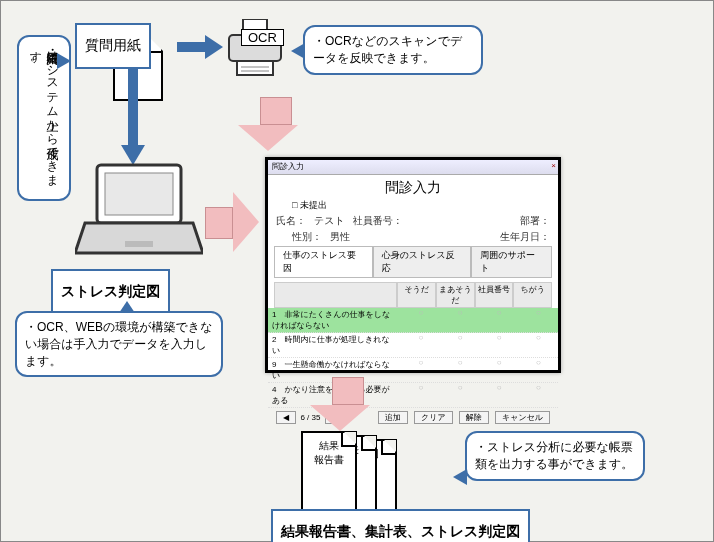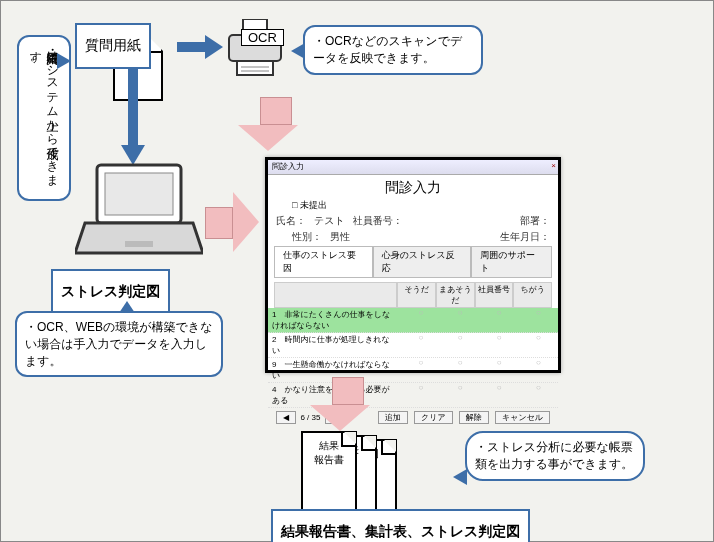--- a/index.html
+++ b/index.html
@@ -200,21 +200,21 @@
       <div class="head"></div>
   </div>
 
   <div class="docstack" style="left:296px;top:430px;width:110px;height:82px;">
     <div class="doc" style="left:44px;top:8px;"><span>定図</span></div>
     <div class="doc" style="left:24px;top:4px;"><span>計表</span></div>
     <div class="doc" style="left:4px;top:0;white-space:pre-line;"><span>結果
 報告書</span></div>
   </div>
 
-  <div class="callout" style="left:464px;top:430px;width:160px;border-radius:18px;">
+  <div class="callout" style="left:464px;top:430px;width:160px;">
     <span>・ストレス分析に必要な帳票類を出力する事ができます。</span>
   </div>
   <div class="tail" style="left:452px;top:468px;border-top:8px solid transparent;border-bottom:8px solid transparent;border-right:14px solid #3d6ea8;"></div>
 
   <div class="box-blue" style="left:270px;top:508px;">
     <b><span>結果報告書、集計表、ストレス判定図</span></b>
   </div>
 
 </div>
 

